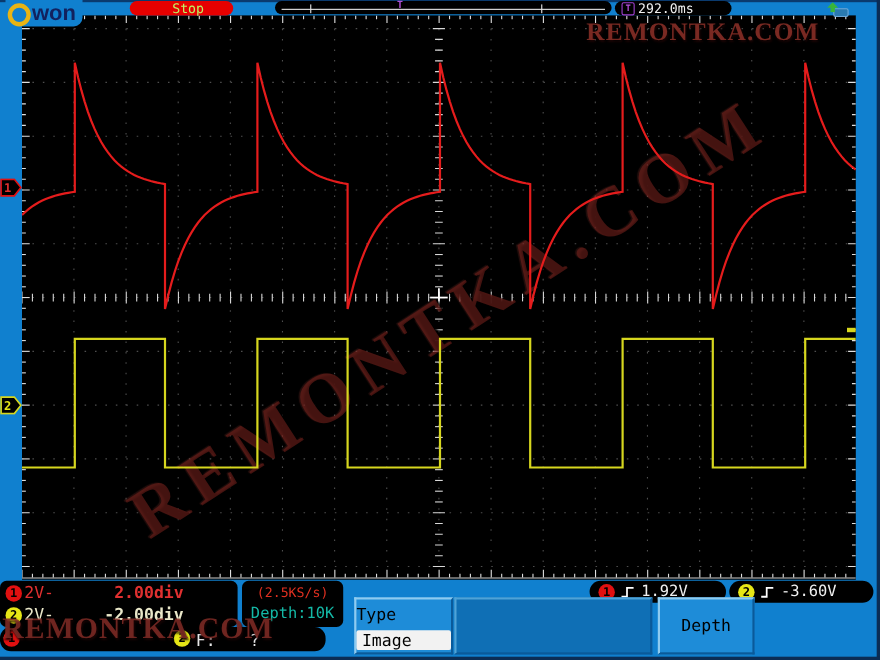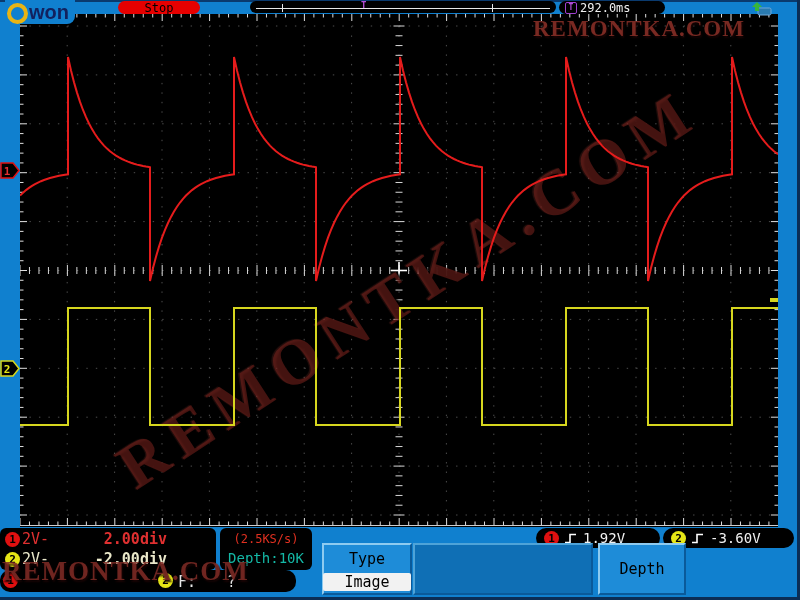--- a/index.html
+++ b/index.html
@@ -10,21 +10,21 @@
   .edge-top{left:0;top:0;width:800px;height:2px;background:#0a3a6e;z-index:0;}
   .edge-right{left:797px;top:0;width:3px;height:600px;background:#0b2d55;z-index:9;}
   .edge-bottom{left:0;top:597px;width:800px;height:3px;background:#0b2d55;z-index:9;}
   .logo{left:5px;top:0px;height:24px;display:flex;align-items:flex-end;z-index:4;background:#1080cf;
         border-radius:0 0 8px 0;padding:0 6px 0 2px;}
   .logo-o{width:13px;height:13px;border:4px solid #e8b414;border-radius:50%;display:inline-block;}
   .logo-txt{color:#12215e;font-family:"Liberation Sans",sans-serif;font-weight:700;font-size:20px;
             letter-spacing:0px;margin-left:1px;}
   .stop-pill{left:118px;top:1px;width:82px;height:13px;background:#e60000;border-radius:7px;
              display:flex;align-items:center;justify-content:center;z-index:3;
-             color:#000000;font-size:12px;line-height:12px;}
+             color:#bef264;font-size:12px;line-height:12px;padding-left:12px;}
   .posbar{left:250px;top:1px;width:306px;height:12px;background:#000;border-radius:6px;z-index:3;}
   .posbar .hline{position:absolute;left:6px;right:6px;top:7px;height:1px;background:#e8e8e8;}
   .posbar .btick{position:absolute;top:3px;width:1px;height:8px;background:#e8e8e8;}
   .posbar .t-mark{position:absolute;top:-1px;font-size:9px;font-weight:700;color:#b44fd8;line-height:10px;}
   .trigtime-pill{left:559px;top:1px;width:106px;height:13px;background:#000;border-radius:7px;z-index:3;
                  display:flex;align-items:center;gap:3px;padding-left:6px;box-sizing:border-box;}
   .t-icon{width:10px;height:10px;border:1px solid #a040d0;color:#b44fd8;font-size:8px;font-weight:700;
           display:flex;align-items:center;justify-content:center;border-radius:2px;}
   .trigtime-txt{color:#f0f0f0;font-size:12px;line-height:12px;}
   .usb{left:751px;top:1px;z-index:3;}
@@ -70,23 +70,23 @@
   .freq-bar{left:0;top:570px;width:296px;height:22px;background:#000;border-radius:10px;z-index:2;}
   .freq-bar .circ{position:absolute;top:3px;}
   .freq-lab{position:absolute;left:178px;top:3px;color:#e8e8e8;font-size:15px;}
   .freq-val{position:absolute;left:227px;top:3px;color:#e8e8e8;font-size:15px;}
   
   .btn{top:543px;height:52px;z-index:2;box-sizing:border-box;color:#000;font-size:15px;
        border-top:2px solid #8ecbf0;border-left:2px solid #8ecbf0;
        border-right:2px solid #0a5a9a;border-bottom:2px solid #0a5a9a;}
   .btn-light{background:#1e8cd8;}
   .btn-mid{left:413px;width:180px;background:#0f6fb5;border-top-color:#4ea3d8;border-left-color:#4ea3d8;}
-  .btn-type{left:322px;width:90px;display:flex;flex-direction:column;align-items:center;}
+  .btn-type{left:322px;width:90px;display:flex;flex-direction:column;}
   .type-title{margin-top:5px;}
-  .type-value{margin-top:5px;background:#f2f2f2;padding:0 21px;border-radius:2px;}
+  .type-value{margin-top:5px;background:#f2f2f2;padding:0 5px;border-radius:2px;}
   .btn-save{left:598px;width:88px;display:flex;align-items:center;justify-content:center;}
 </style>
 </head>
 <body>
 
 <div class="stage">
   <div class="abs edge-top"></div>
 
   <div class="abs logo">
     <span class="logo-o"></span>

